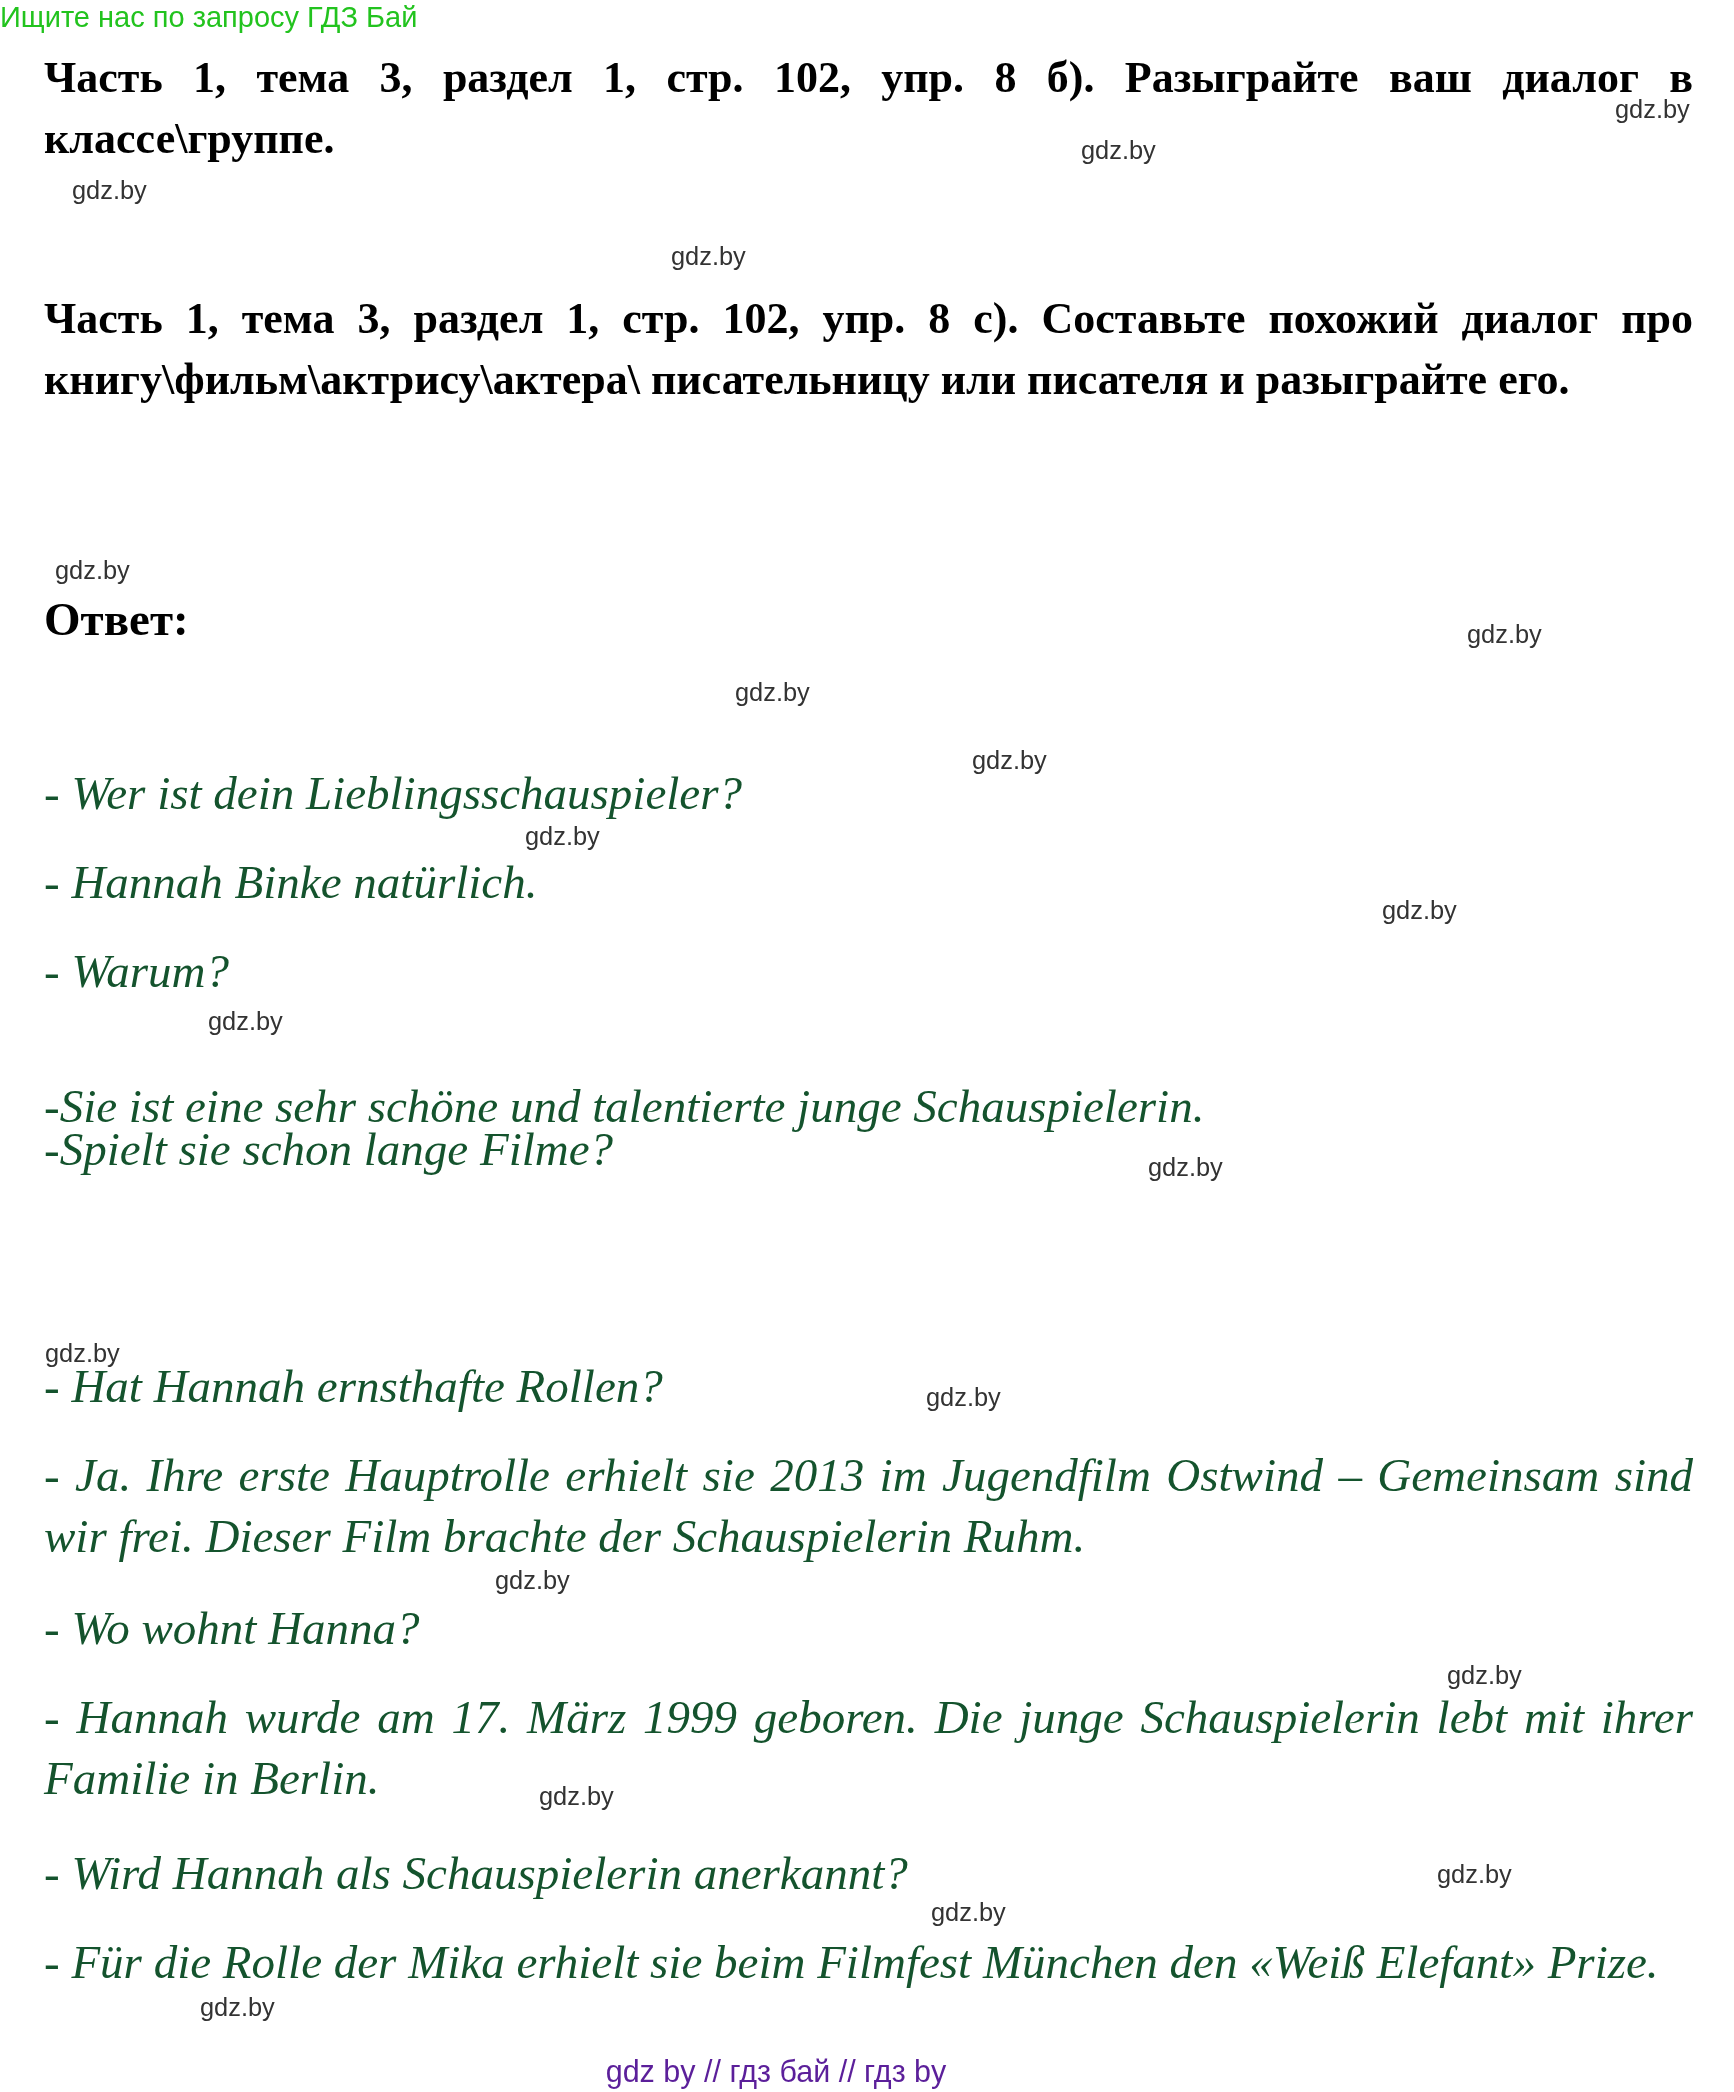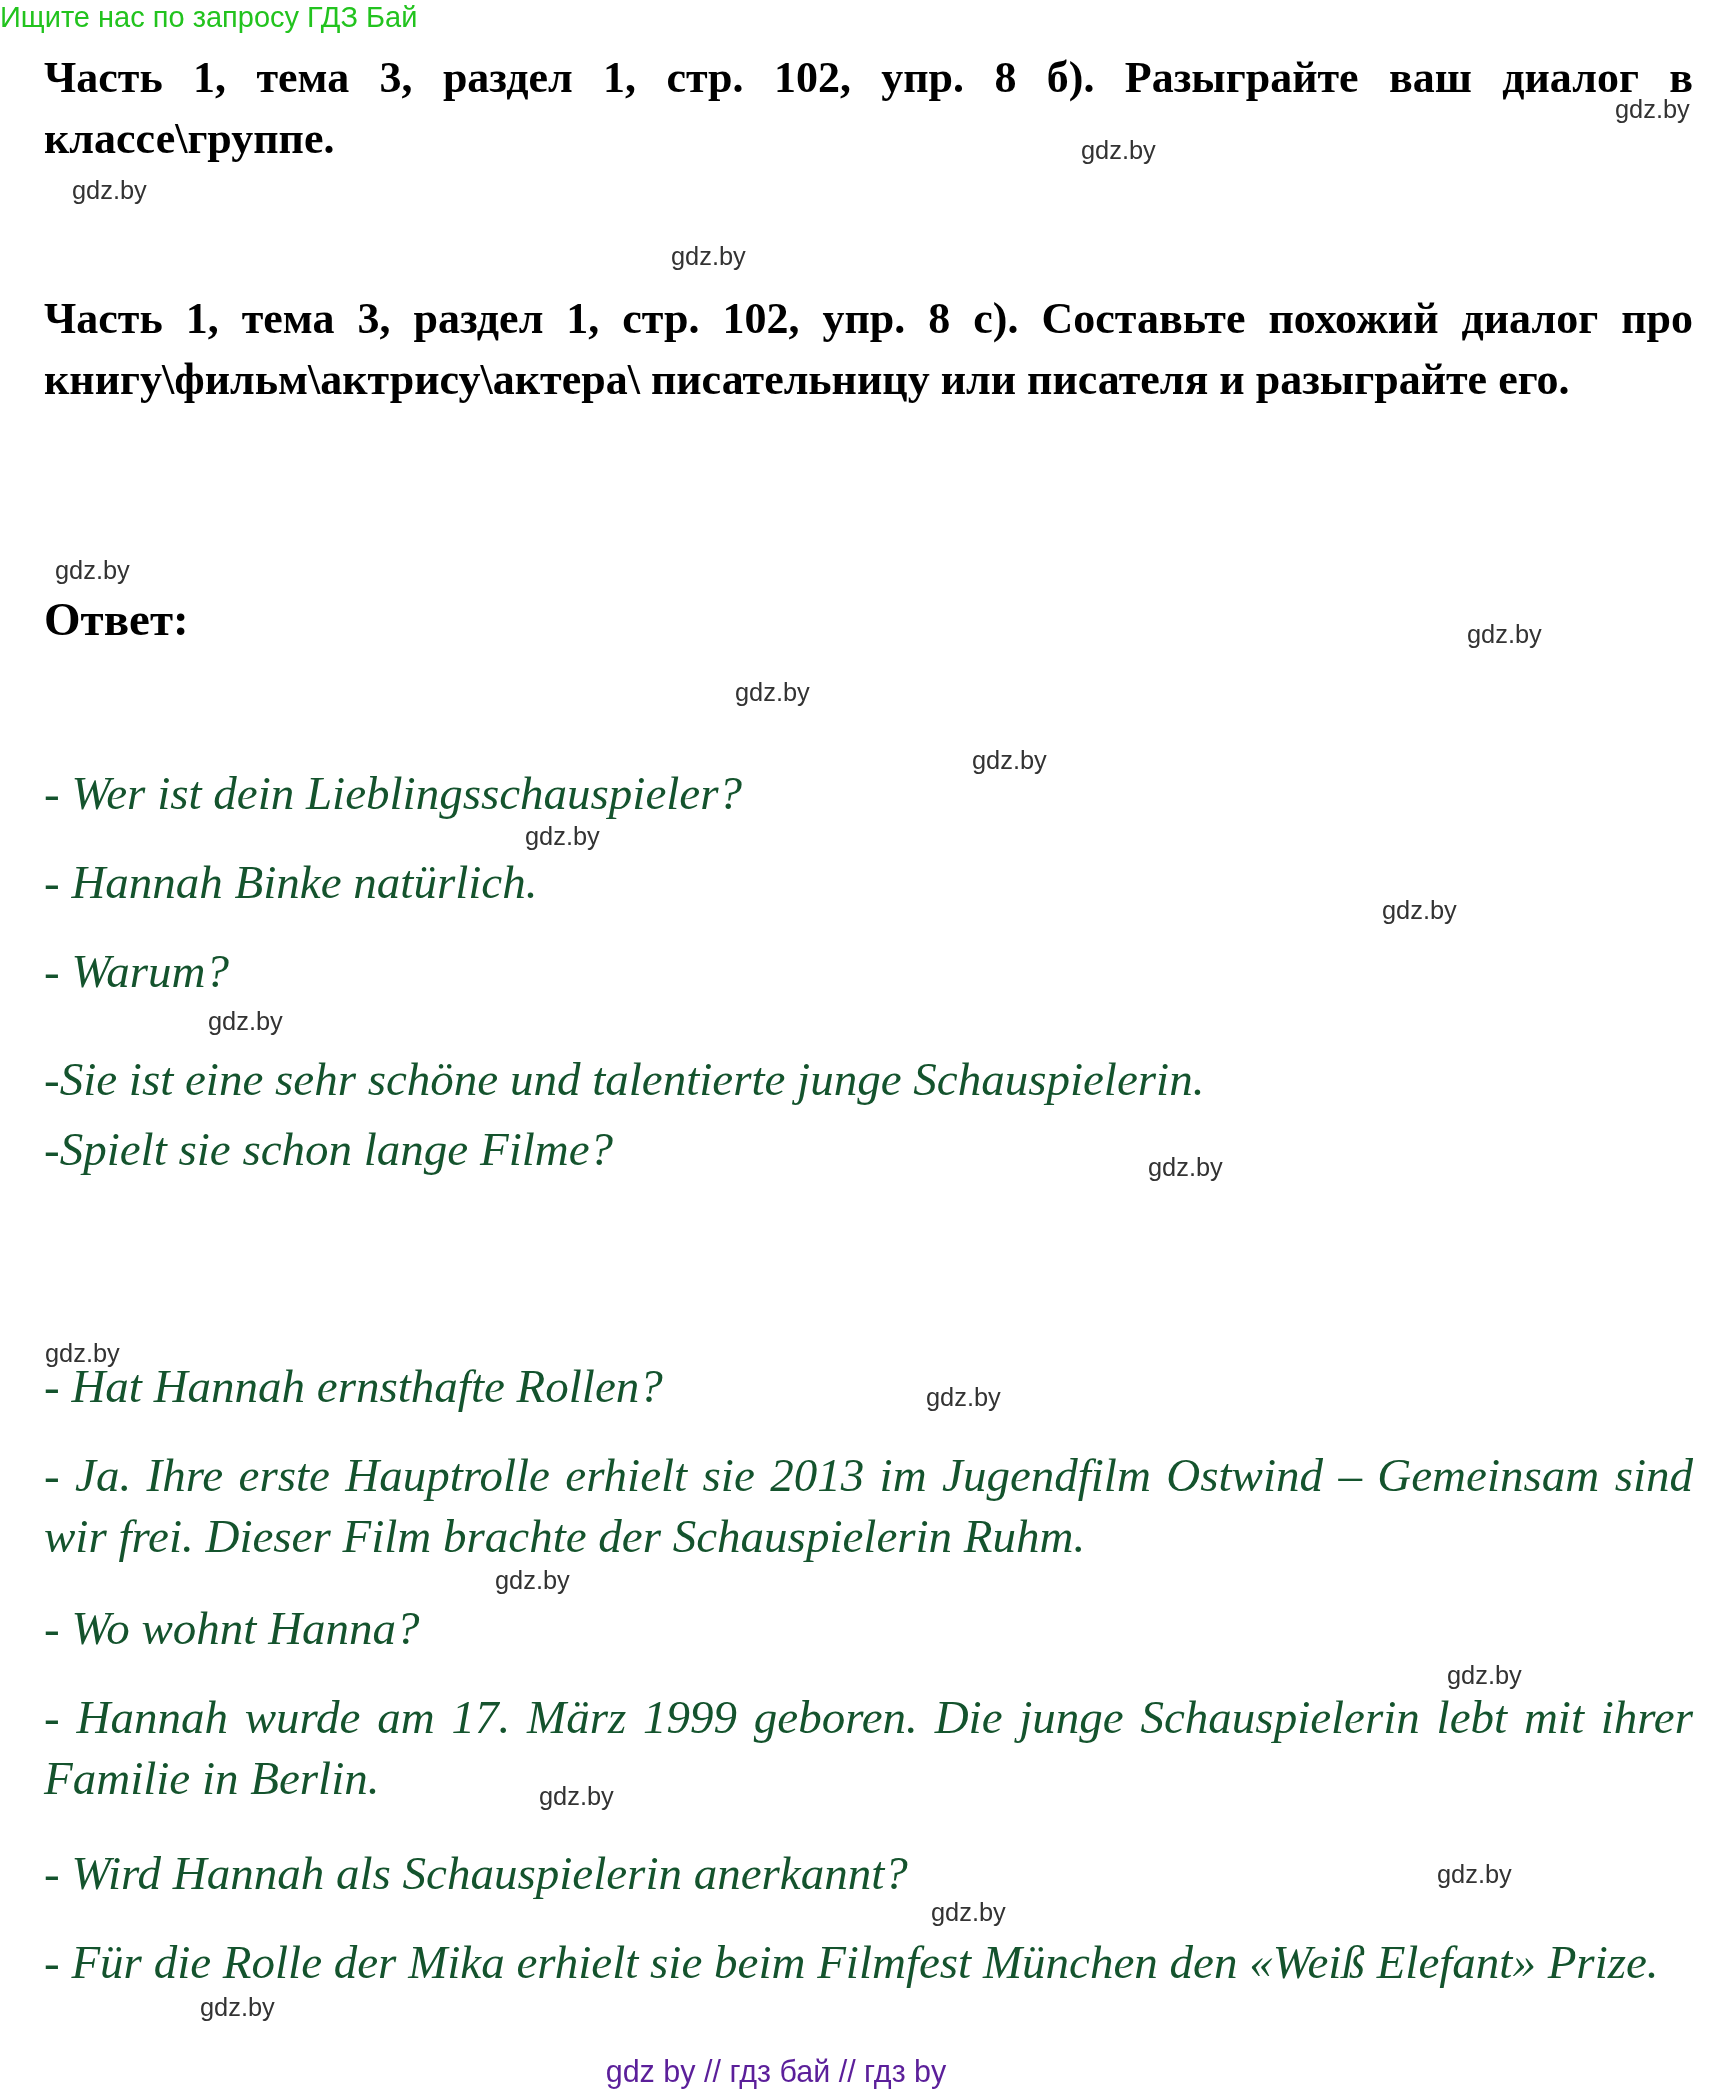--- a/index.html
+++ b/index.html
@@ -38,21 +38,21 @@
   <div class="top-banner">Ищите нас по запросу ГДЗ Бай</div>
 
   <div class="heading" style="top:47px;">Часть 1, тема 3, раздел 1, стр. 102, упр. 8 б). Разыграйте ваш диалог в классе\группе.</div>
   <div class="heading" style="top:288px;">Часть 1, тема 3, раздел 1, стр. 102, упр. 8 c). Составьте похожий диалог про книгу\фильм\актрису\актера\ писательницу или писателя и разыграйте его.</div>
 
   <div class="answer-label">Ответ:</div>
 
   <div class="line" style="top:763px;">- Wer ist dein Lieblingsschauspieler?</div>
   <div class="line" style="top:852px;"> - Hannah Binke natürlich.</div>
   <div class="line" style="top:941px;">- Warum?</div>
-  <div class="line" style="top:1049px;">-Sie ist eine sehr schöne und talentierte junge Schauspielerin.</div>
+  <div class="line" style="top:1076px;">-Sie ist eine sehr schöne und talentierte junge Schauspielerin.</div>
   <div class="line" style="top:1119px;">-Spielt sie schon lange Filme?</div>
   <div class="line" style="top:1356px;">- Hat Hannah ernsthafte Rollen?</div>
   <div class="line" style="top:1445px;">- Ja. Ihre erste Hauptrolle erhielt sie 2013 im Jugendfilm Ostwind – Gemeinsam sind wir frei. Dieser Film brachte der Schauspielerin Ruhm.</div>
   <div class="line" style="top:1598px;">- Wo wohnt Hanna?</div>
   <div class="line" style="top:1687px;">- Hannah wurde am 17. März 1999 geboren. Die junge Schauspielerin lebt mit ihrer Familie in Berlin.</div>
   <div class="line" style="top:1843px;">- Wird Hannah als Schauspielerin anerkannt?</div>
   <div class="line" style="top:1932px;">- Für die Rolle der Mika erhielt sie beim Filmfest München den «Weiß Elefant» Prize.</div>
 
   <div class="wm" style="left:1615px; top:95px;">gdz.by</div>
   <div class="wm" style="left:1081px; top:136px;">gdz.by</div>

